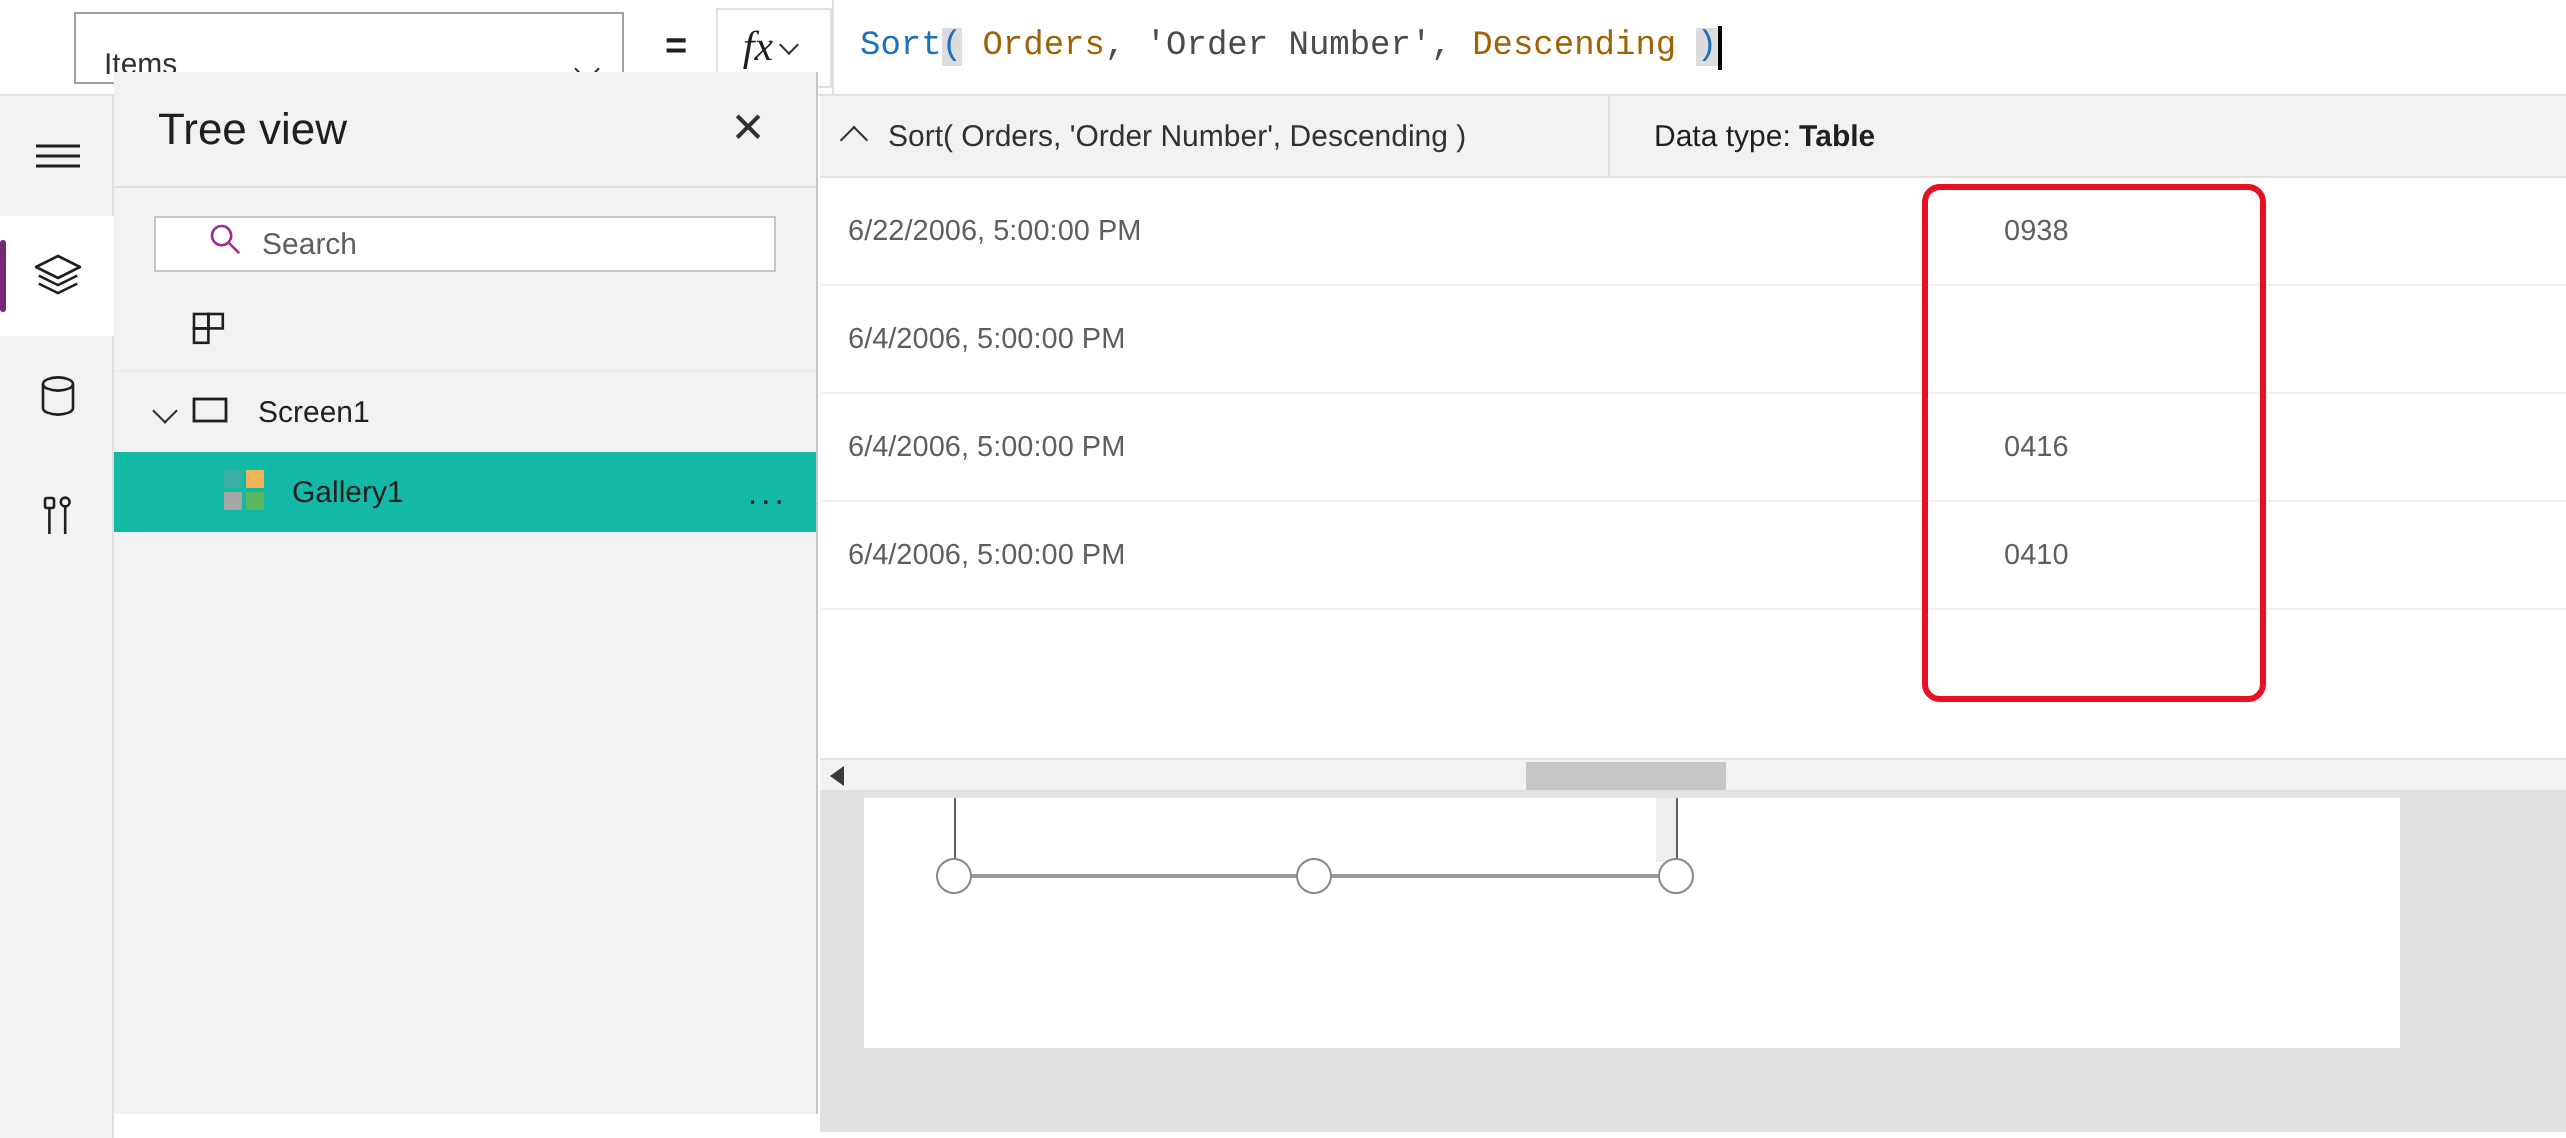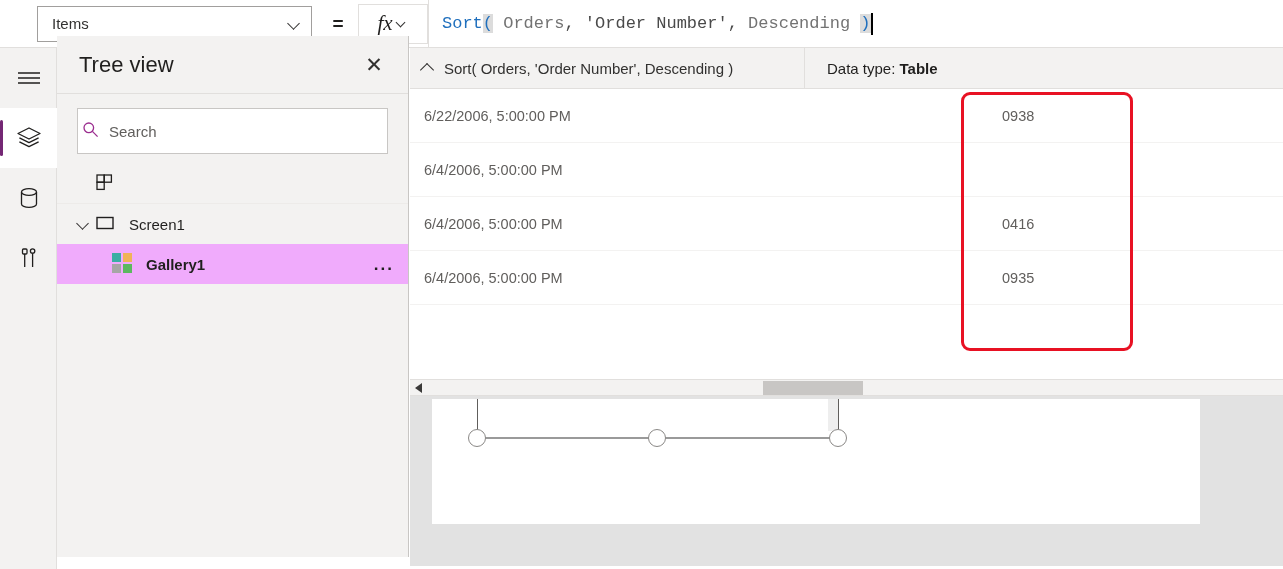--- a/index.html
+++ b/index.html
@@ -18,42 +18,42 @@
     width: 1283px; height: 48px;
     background: #ffffff;
     border-bottom: 1px solid #e1dfdd;
     display: flex; align-items: center;
   }
   .prop-select {
     margin-left: 37px;
     width: 275px; height: 36px;
     border: 1px solid #a19f9d;
     background: #ffffff;
-    display: flex; align-items: center;
+    display: flex; align-items: flex-end;
     padding: 0 10px 0 14px;
     font-size: 15px; color: #323130;
   }
   .prop-select .label { flex: 1; }
   .chev-down {
     width: 12px; height: 12px; position: relative;
   }
   .chev-down::before {
     content: ""; position: absolute; left: 0; top: 1px;
     width: 8px; height: 8px;
     border-right: 1.3px solid #323130;
     border-bottom: 1.3px solid #323130;
     transform: rotate(45deg);
   }
   .equals {
     margin-left: 14px; width: 24px; text-align: center;
     font-size: 19px; color: #201f1e; font-weight: 700;
   }
   .fx-btn {
     margin-left: 8px;
-    width: 70px; height: 40px;
+    width: 58px; height: 40px;
     border: 1px solid #e1dfdd;
     background: #ffffff;
     display: flex; align-items: center; justify-content: center;
     gap: 4px;
   }
   .fx-glyph {
     font-family: "Liberation Serif", serif;
     font-style: italic; font-size: 21px; color: #201f1e;
   }
   .fx-btn .chev-down::before { width: 6px; height: 6px; }
@@ -62,21 +62,21 @@
     border-left: 1px solid #e1dfdd;
     display: flex; align-items: center;
     padding-left: 13px;
     font-family: "Liberation Mono", monospace;
     font-size: 17px;
     white-space: pre;
     overflow: hidden;
   }
   .tok-fn     { color: #1f6fbd; }
   .tok-paren  { color: #1f6fbd; background: #dcdcdc; }
-  .tok-ident  { color: #737373; }
+  .tok-ident  { color: #a16207; }
   .tok-str    { color: #4a4a4a; }
   .tok-plain  { color: #4a4a4a; }
   .caret {
     display: inline-block; width: 2px; height: 22px;
     background: #000000; vertical-align: -4px;
   }
 
   
   .rail {
     position: absolute; top: 48px; left: 0;
@@ -110,34 +110,34 @@
     border-bottom: 1px solid #e1dfdd;
   }
   .tv-title { flex: 1; font-size: 22px; color: #201f1e; }
   .tv-close {
     width: 28px; height: 28px;
     display: flex; align-items: center; justify-content: center;
     font-size: 21px; color: #323130; line-height: 1;
   }
   .tv-search-wrap { padding: 14px 20px 10px 20px; }
   .tv-search {
-    height: 46px; background: #ffffff;
+    height: 28px; background: #ffffff;
     border: 1px solid #c8c6c4;
-    display: flex; align-items: center; padding-left: 4px; gap: 10px;
+    display: flex; align-items: center; padding-left: 26px; gap: 10px;
   }
   .tv-search .ph { font-size: 15px; color: #605e5c; }
 
   .tv-row {
     height: 40px; display: flex; align-items: center;
     padding-left: 16px; padding-right: 14px;
     font-size: 15px; color: #201f1e;
     border-bottom: 1px solid #edebe9;
   }
   .tv-row.no-border { border-bottom: none; }
-  .tv-row.selected { background: #f0abfc; border-bottom: none; font-weight: bold; }
+  .tv-row.selected { background: #14b8a6; border-bottom: none; }
   .tv-row .rlabel { flex: 1; }
   .tv-indent-1 { padding-left: 16px; }
   .tv-indent-2 { padding-left: 55px; }
   .tv-expander {
     width: 22px; height: 22px; position: relative; flex: 0 0 22px;
   }
   .tv-expander::before {
     content: ""; position: absolute; left: 5px; top: 6px;
     width: 8px; height: 8px;
     border-right: 1.4px solid #323130;
@@ -411,21 +411,21 @@
           </div>
           <div class="trow">
             <div class="tcell c0">6/4/2006, 5:00:00 PM</div>
             <div class="tcell c1"></div>
             <div class="tcell c2">0416</div>
             <div class="tcell c3"></div>
           </div>
           <div class="trow">
             <div class="tcell c0">6/4/2006, 5:00:00 PM</div>
             <div class="tcell c1"></div>
-            <div class="tcell c2">0935</div>
+            <div class="tcell c2">0410</div>
             <div class="tcell c3"></div>
           </div>
         </div>
       <div class="redbox"></div>
     </div>
 
     <div class="hscroll">
       <span class="hs-left"></span>
       <span class="hs-thumb"></span>
     </div>

